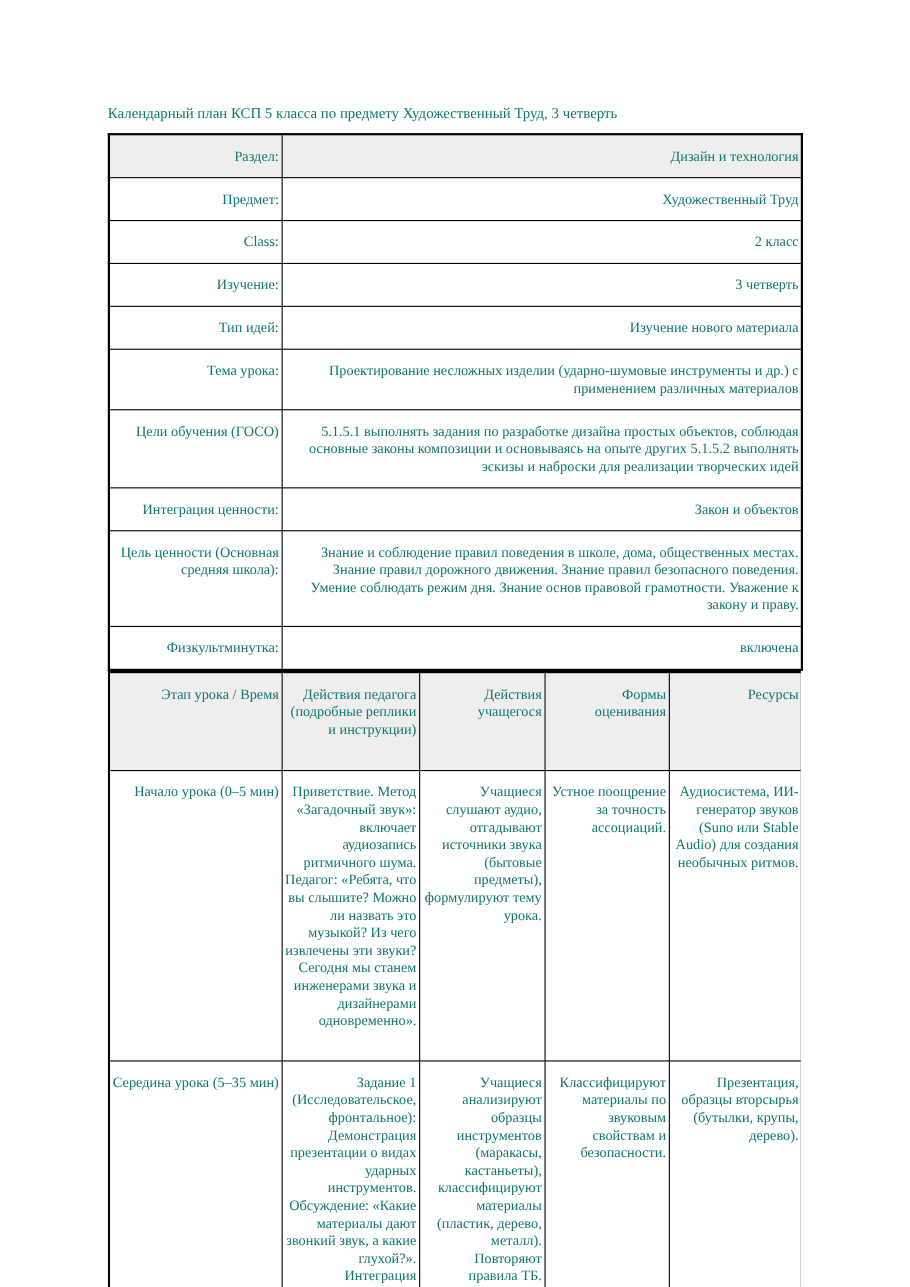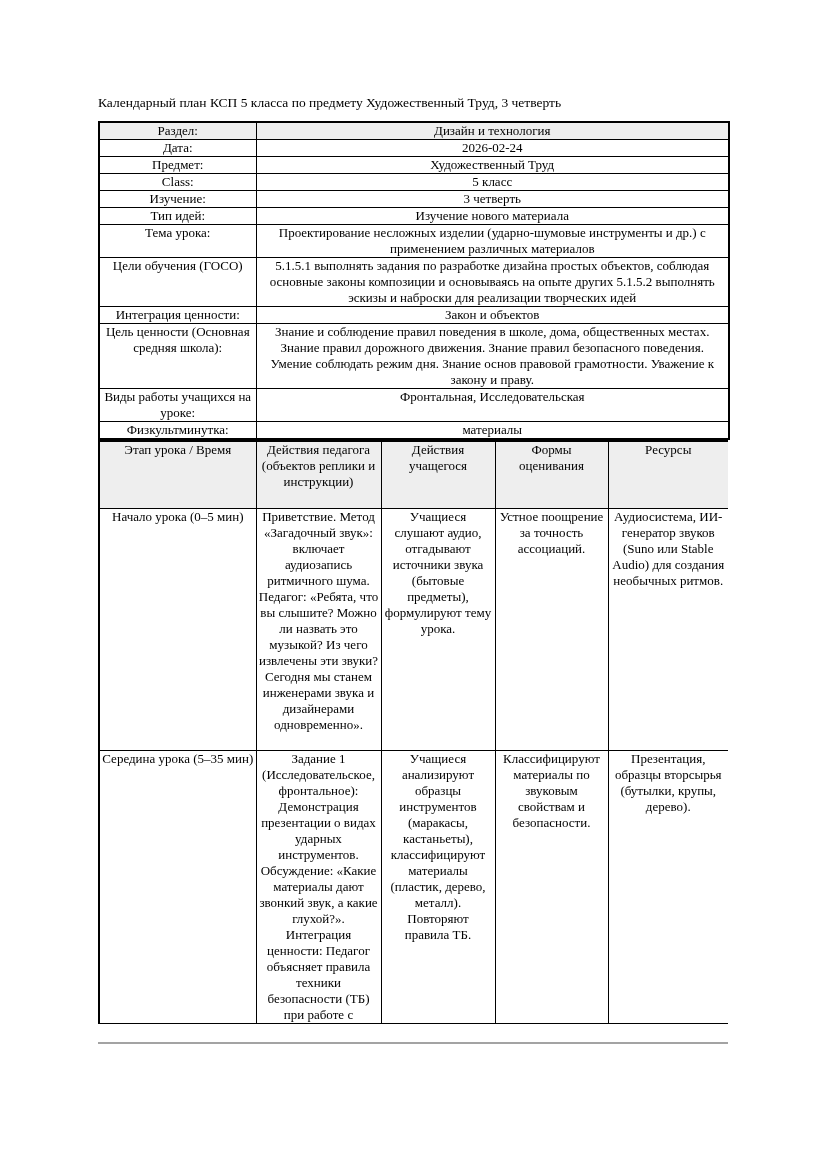--- a/index.html
+++ b/index.html
@@ -3,21 +3,21 @@
 <meta charset="utf-8">
 <style>
   html, body { margin: 0; padding: 0; background: #ffffff; }
   .page {
     position: relative;
     width: 827px;
     height: 1170px;
     background: #ffffff;
     overflow: hidden;
     font-family: "Liberation Serif", "DejaVu Serif", serif;
-    color: #000000;
+    color: #0f766e;
   }
   .content {
     position: absolute;
     left: 98px;
     top: 95px;
     width: 630px;
   }
   .doc-title {
     font-size: 13.5px;
     line-height: 16px;
@@ -28,23 +28,23 @@
     border-collapse: collapse;
     table-layout: fixed;
     width: 630px;
     border: 2px solid #000;
   }
   td, th {
     border: 1px solid #000;
     font-size: 13px;
     line-height: 16px;
     font-weight: normal;
-    text-align: center;
+    text-align: right;
     vertical-align: top;
-    padding: 0 2px;
+    padding: 11px 2px;
     overflow: hidden;
     word-wrap: break-word;
   }
   .shade { background: #eeeeee; }
   .h16 { height: 16px; }
   .section-heading {
     font-size: 13.5px;
     line-height: 16px;
     margin: 5px 0 8px 0;
   }
@@ -71,30 +71,26 @@
       <colgroup>
           <col style="width:157px">
           <col style="width:473px">
         </colgroup>
       <tbody>
         <tr>
           <td class="shade h16">Раздел:</td>
           <td class="shade h16">Дизайн и технология</td>
         </tr>
         <tr>
-          <td class="h16">Дата:</td>
-          <td class="h16">2026-02-24</td>
-        </tr>
-        <tr>
           <td class="h16">Предмет:</td>
           <td class="h16">Художественный Труд</td>
         </tr>
         <tr>
           <td class="h16">Class:</td>
-          <td class="h16">5 класс</td>
+          <td class="h16">2 класс</td>
         </tr>
         <tr>
           <td class="h16">Изучение:</td>
           <td class="h16">3 четверть</td>
         </tr>
         <tr>
           <td class="h16">Тип идей:</td>
           <td class="h16">Изучение нового материала</td>
         </tr>
         <tr>
@@ -107,44 +103,40 @@
         </tr>
         <tr>
           <td class="h16">Интеграция ценности:</td>
           <td class="h16">Закон и объектов</td>
         </tr>
         <tr>
           <td style="height:64px">Цель ценности (Основная средняя школа):</td>
           <td style="height:64px">Знание и соблюдение правил поведения в школе, дома, общественных местах. Знание правил дорожного движения. Знание правил безопасного поведения. Умение соблюдать режим дня. Знание основ правовой грамотности. Уважение к закону и праву.</td>
         </tr>
         <tr>
-          <td style="height:32px">Виды работы учащихся на уроке:</td>
-          <td style="height:32px">Фронтальная, Исследовательская</td>
-        </tr>
-        <tr>
           <td class="h16">Физкультминутка:</td>
-          <td class="h16">материалы</td>
+          <td class="h16">включена</td>
         </tr>
       </tbody>
     </table>
 
 
     <div class="table2-wrap">
       <table>
         <colgroup>
           <col style="width:157px">
             <col style="width:125px">
             <col style="width:114px">
             <col style="width:113px">
             <col style="width:121px">
         </colgroup>
         <tbody>
           <tr class="lesson-header">
             <th class="shade">Этап урока / Время</th>
-            <th class="shade">Действия педагога (объектов реплики и инструкции)</th>
+            <th class="shade">Действия педагога (подробные реплики и инструкции)</th>
             <th class="shade">Действия учащегося</th>
             <th class="shade">Формы оценивания</th>
             <th class="shade">Ресурсы</th>
           </tr>
           <tr class="lesson-row-1">
             <td>Начало урока (0–5 мин)</td>
             <td>Приветствие. Метод «Загадочный звук»: включает аудиозапись ритмичного шума. Педагог: «Ребята, что вы слышите? Можно ли назвать это музыкой? Из чего извлечены эти звуки? Сегодня мы станем инженерами звука и дизайнерами одновременно».</td>
             <td>Учащиеся слушают аудио, отгадывают источники звука (бытовые предметы), формулируют тему урока.</td>
             <td>Устное поощрение за точность ассоциаций.</td>
             <td>Аудиосистема, ИИ-генератор звуков (Suno или Stable Audio) для создания необычных ритмов.</td>

